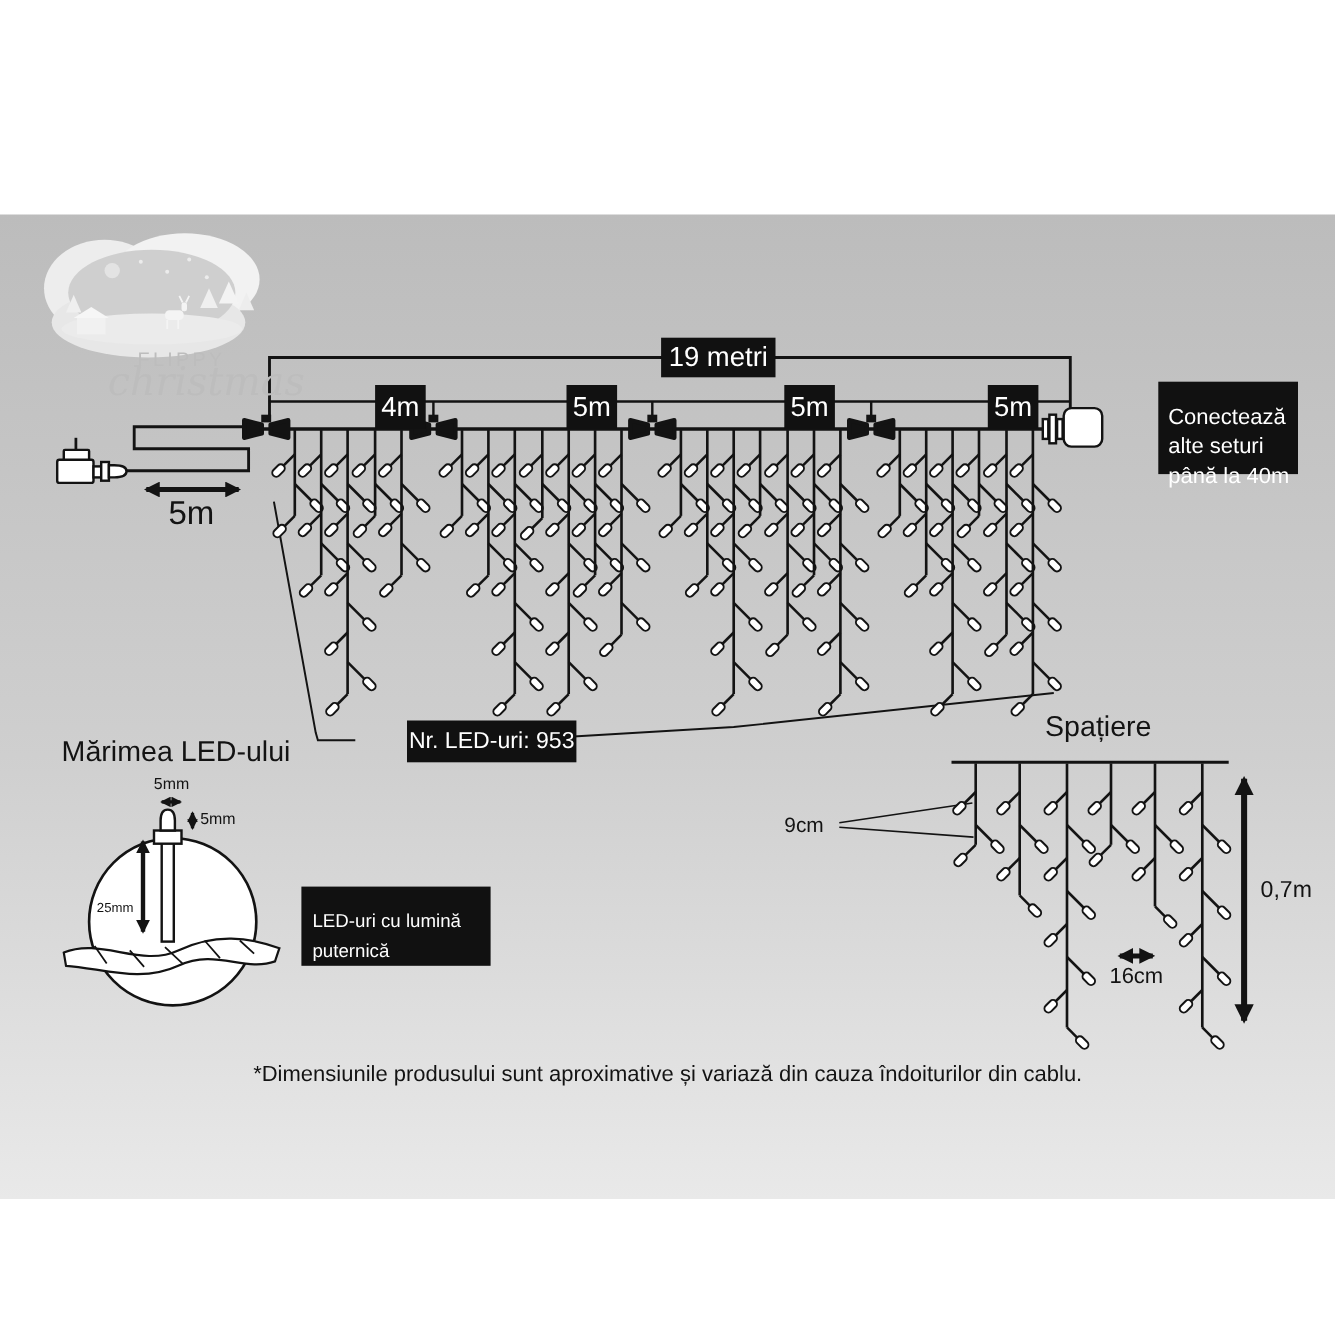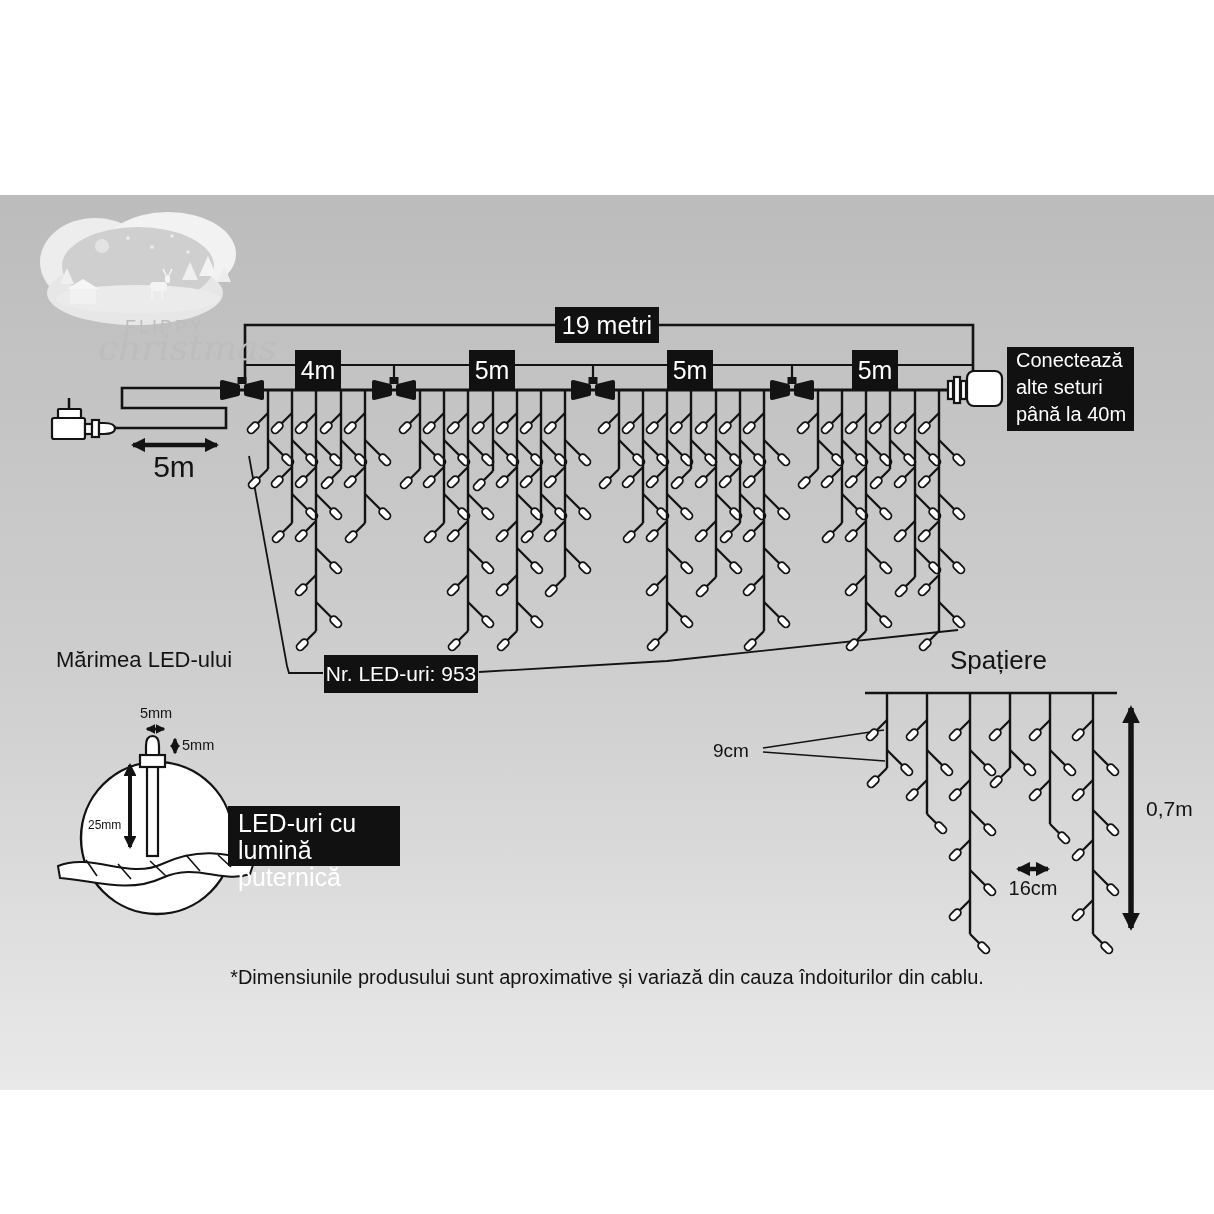--- a/index.html
+++ b/index.html
@@ -3,32 +3,32 @@
 <meta charset="utf-8">
 <style>
   html,body{margin:0;padding:0;background:#fff;}
   #stage{position:relative;width:1214px;height:1214px;background:#fff;overflow:hidden;
          font-family:"Liberation Sans","DejaVu Sans",sans-serif;color:var(--ink,#131313);}
   #panel{position:absolute;left:0;top:195px;width:1214px;height:895px;
          background:linear-gradient(180deg,var(--panel-top,#bcbcbc) 0%,#cfcfcf 55%,var(--panel-bottom,#e9e9e9) 100%);}
   #diagram{position:absolute;left:0;top:0;width:1214px;height:1214px;}
   .lbl{position:absolute;white-space:nowrap;}
   .blackbox{position:absolute;background:var(--label-bg,#111);color:var(--label-text,#fff);
-            display:flex;align-items:center;}
+            display:flex;align-items:center;margin-left:46px;}
   #title{left:357px;top:235px;width:510px;text-align:center;font-size:58px;letter-spacing:0.5px;}
   #box-19m{left:555px;top:307px;width:104px;height:36px;font-size:25px;justify-content:center;}
   .segbox{top:350px;width:46px;height:40px;font-size:25px;justify-content:center;}
   #seg0{left:295px;} #seg1{left:469px;} #seg2{left:667px;} #seg3{left:852px;}
   #connectbox{left:1007px;top:347px;width:127px;height:84px;padding-left:9px;
-              font-size:20px;line-height:27px;display:block;box-sizing:border-box;padding-top:0;}
+              font-size:20px;line-height:27px;display:block;box-sizing:border-box;padding-top:19px;}
   #nrledbox{left:324px;top:655px;width:154px;height:38px;font-size:21px;justify-content:center;}
-  #lednotebox{left:228px;top:806px;width:172px;height:60px;padding-left:10px;font-size:25px;
-              line-height:27px;display:block;box-sizing:border-box;padding-top:4px;}
+  #lednotebox{left:228px;top:806px;width:172px;height:72px;padding-left:10px;font-size:17px;
+              line-height:27px;display:block;box-sizing:border-box;padding-top:18px;}
   #lead5m{left:138px;top:450px;width:72px;text-align:center;font-size:30px;}
-  #marimea{left:56px;top:647px;font-size:22px;}
+  #marimea{left:56px;top:668px;font-size:26px;}
   #spatiere{left:950px;top:645px;font-size:26px;}
   #mm-w{left:130px;top:705px;width:52px;text-align:center;font-size:14.5px;}
   #mm-h{left:182px;top:737px;font-size:14.5px;}
   #mm-l{left:88px;top:797px;font-size:12px;margin-top:21px;}
   #gap9{left:713px;top:740px;font-size:19px;}
   #gap16{left:1002px;top:877px;width:62px;text-align:center;font-size:20px;}
   #h07{left:1146px;top:797px;font-size:21px;}
   #footnote{left:0;top:966px;width:1214px;text-align:center;font-size:20px;}
   #logo-brand{left:123px;top:317px;width:84px;text-align:center;font-size:18px;
               letter-spacing:3px;color:var(--logo-text,#bdbdbd);}

